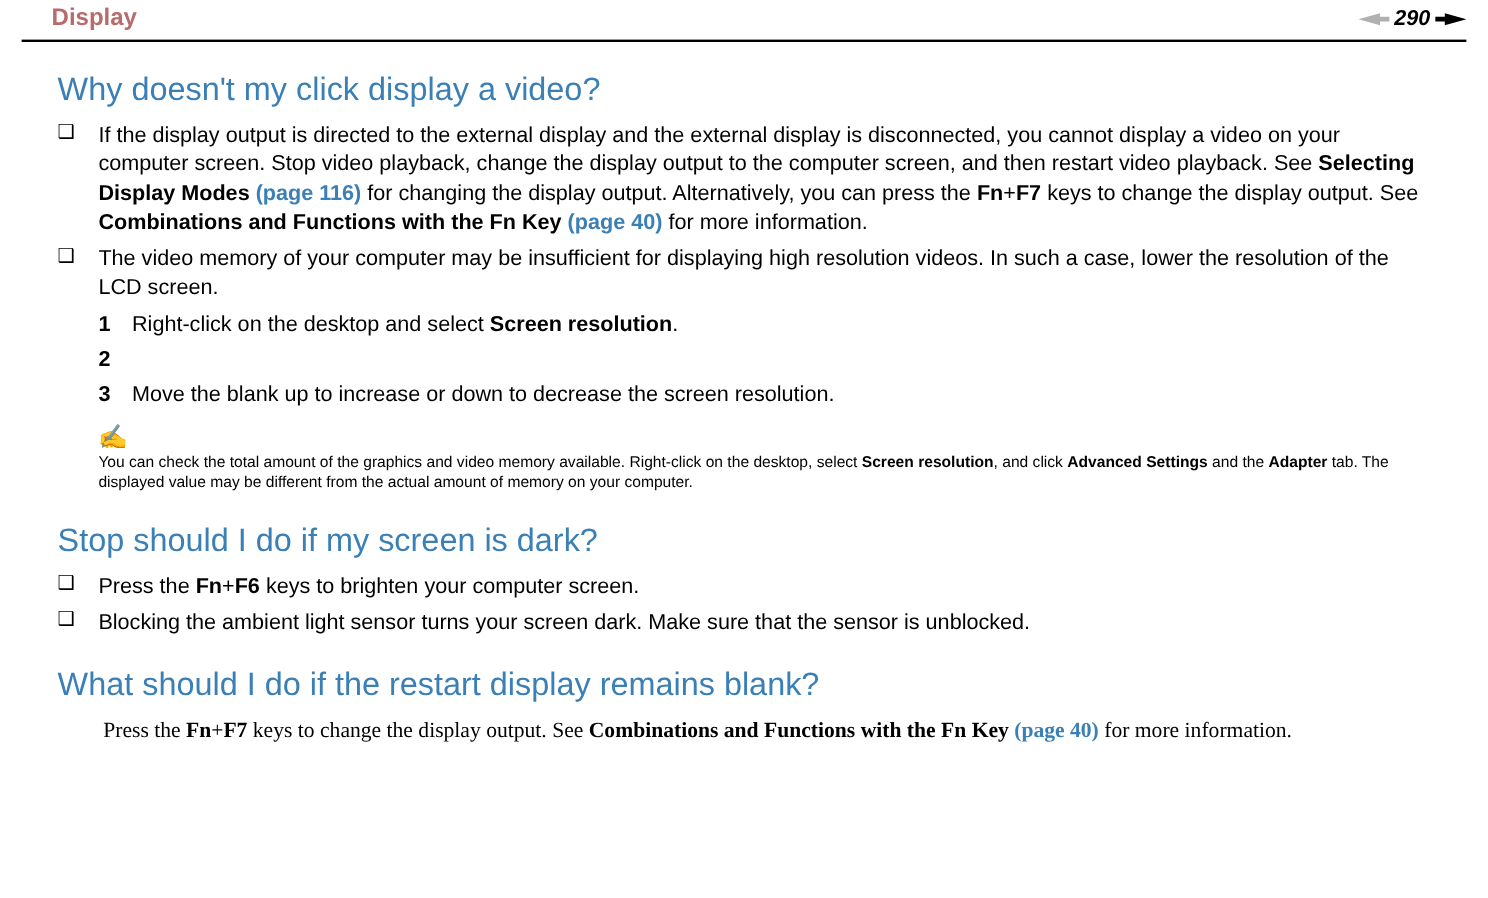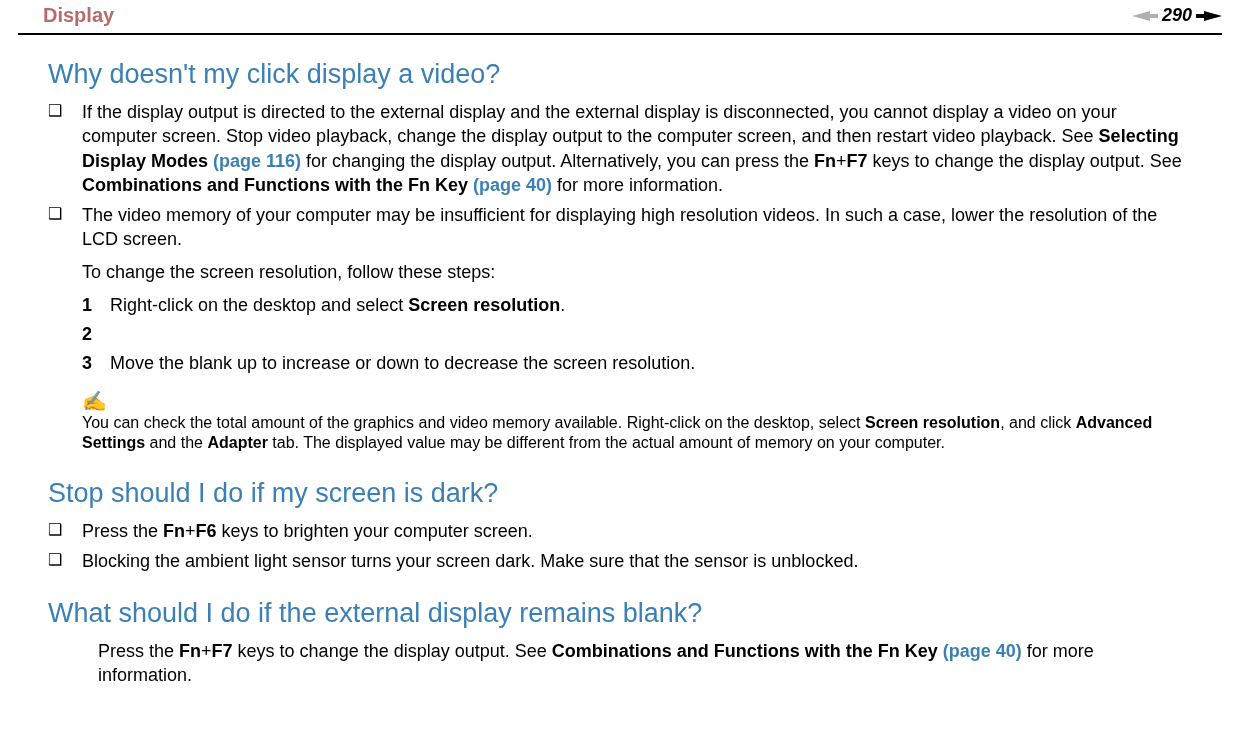--- a/index.html
+++ b/index.html
@@ -96,21 +96,21 @@
   }
   .note-block {
     margin: 14px 0 0 34px;
   }
   .note-icon {
     font-size: 20px;
     line-height: 1;
     margin-bottom: 2px;
   }
   .note-text {
-    font-size: 16px;
+    font-size: 13px;
     line-height: 1.3;
   }
   .bold { font-weight: bold; }
   .link {
     color: #3a7fb5;
     font-weight: bold;
     text-align: right;
   }
   .body-para-noindent {
     margin: 8px 0 0 0;
@@ -152,21 +152,20 @@
         <span class="bullet-text">
           <span>If the display output is directed to the external display and the external display is disconnected, you cannot display a video on your computer screen. Stop video playback, change the display output to the computer screen, and then restart video playback. See </span><span class="bold">Selecting Display Modes</span><span class="link"> (page 116)</span><span> for changing the display output. Alternatively, you can press the </span><span class="bold">Fn</span><span>+</span><span class="bold">F7</span><span> keys to change the display output. See </span><span class="bold">Combinations and Functions with the Fn Key</span><span class="link"> (page 40)</span><span> for more information.</span>
         </span>
       </div>
 
       <div class="bullet-item">
         <span class="bullet-marker">❑</span>
         <span class="bullet-text">The video memory of your computer may be insufficient for displaying high resolution videos. In such a case, lower the resolution of the LCD screen.</span>
       </div>
 
-      <div class="bullet-sub">To change the screen resolution, follow these steps:</div>
 
       <div class="num-list">
         <div class="num-item">
           <span class="num-marker">1</span>
           <span>
             <span>Right-click on the desktop and select </span><span class="bold">Screen resolution</span><span>.</span>
           </span>
         </div>
         <div class="num-item">
           <span class="num-marker">2</span>
@@ -193,20 +192,20 @@
         <span class="bullet-text">
           <span>Press the </span><span class="bold">Fn</span><span>+</span><span class="bold">F6</span><span> keys to brighten your computer screen.</span>
         </span>
       </div>
       <div class="bullet-item">
         <span class="bullet-marker">❑</span>
         <span class="bullet-text">Blocking the ambient light sensor turns your screen dark. Make sure that the sensor is unblocked.</span>
       </div>
     </div>
 
-    <h2 class="section">What should I do if the external display remains blank?</h2>
-
-    <div class="body-para-noindent" style="margin-left:50px;">
+    <h2 class="section">What should I do if the restart display remains blank?</h2>
+
+    <div class="body-para-noindent" style="margin-left:38px;font-family:Liberation Serif, serif;">
       <span>Press the </span><span class="bold">Fn</span><span>+</span><span class="bold">F7</span><span> keys to change the display output. See </span><span class="bold">Combinations and Functions with the Fn Key</span><span class="link"> (page 40)</span><span> for more information.</span>
     </div>
 
   </div>
 </div>
 
 </body></html>

